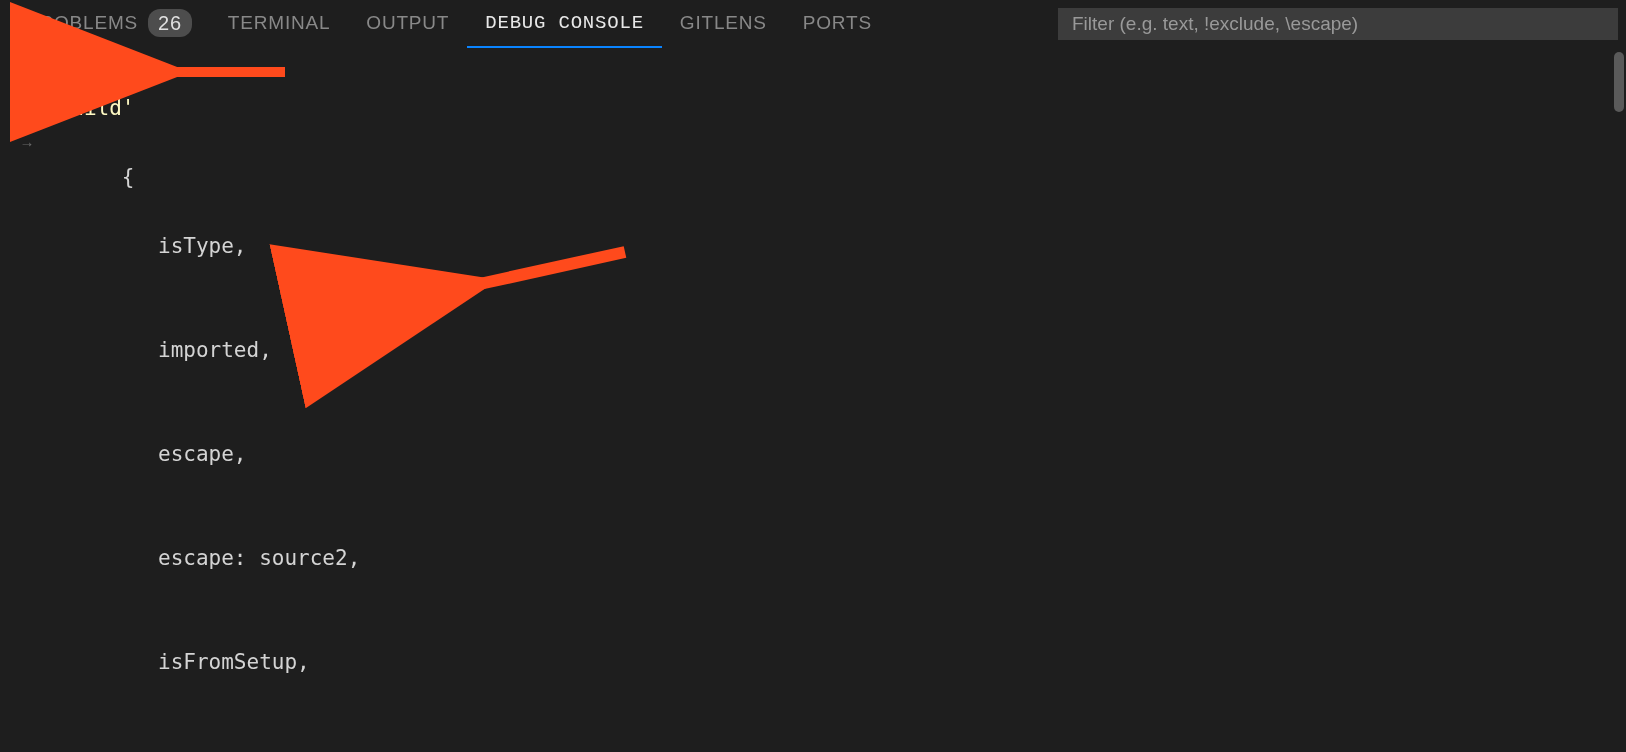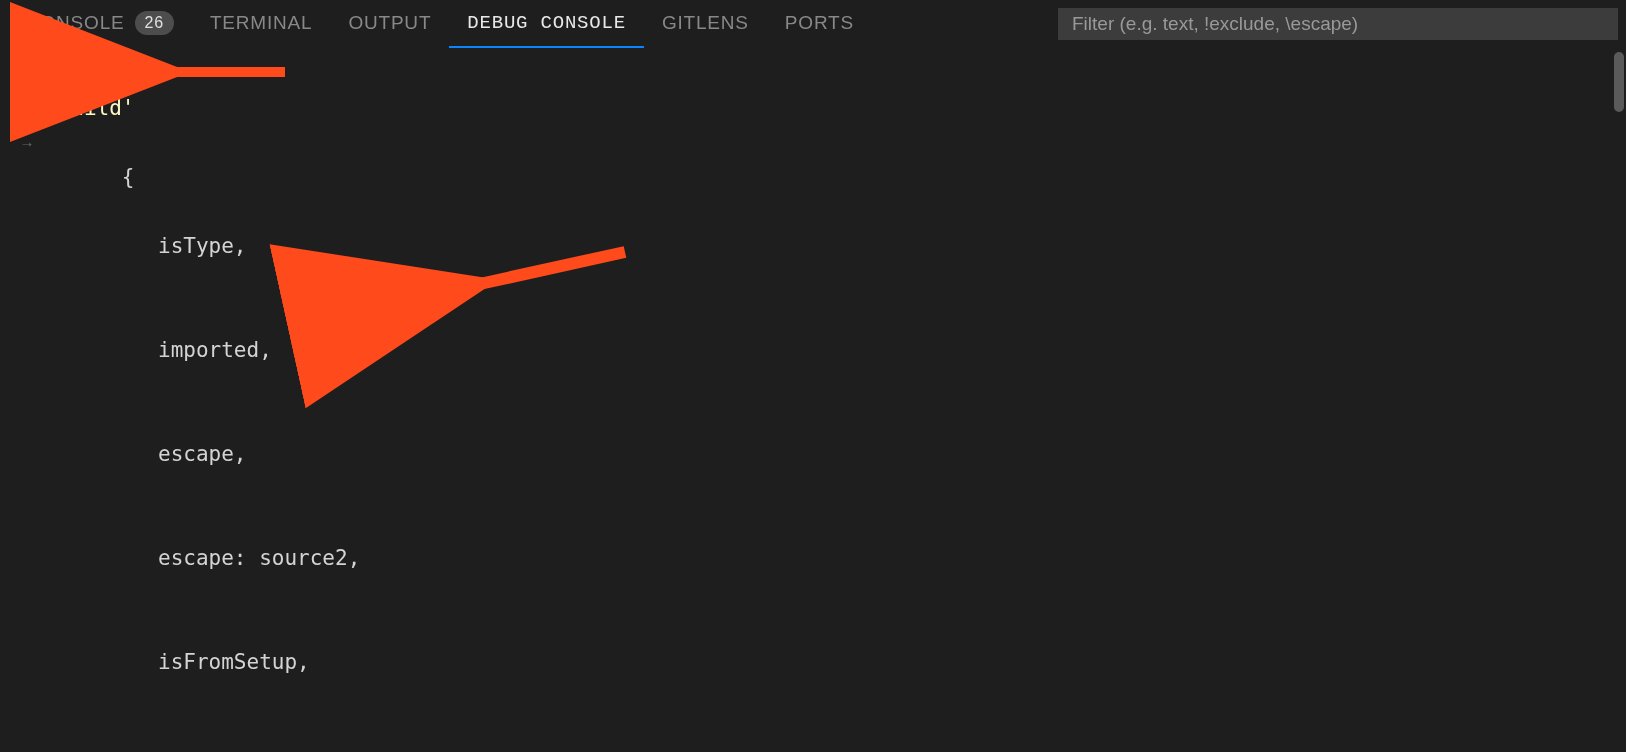--- a/index.html
+++ b/index.html
@@ -40,21 +40,21 @@
     border-bottom: 2px solid #0a84ff;
     font-weight: 500;
     font-family: Liberation Mono, monospace;
   }
   .tab .badge {
     margin-left: 10px;
     background: #4d4d4d;
     color: #e0e0e0;
     border-radius: 12px;
     padding: 2px 10px;
-    font-size: 16px;
+    font-size: 20px;
     line-height: 1.2;
   }
   .filter-input {
     margin-left: auto;
     flex: 1;
     max-width: 560px;
     height: 32px;
     background: #3c3c3c;
     border: none;
     color: #cccccc;
@@ -113,21 +113,21 @@
     height: 60px;
     background: #5a5a5a;
     border-radius: 5px;
   }
 </style>
 </head>
 <body>
 
 <div class="tab-bar">
   <div class="tab">
-    <span>CONSOLE</span>
+    <span>PROBLEMS</span>
     <span class="badge">26</span>
   </div>
   <div class="tab">
     <span>TERMINAL</span>
   </div>
   <div class="tab">
     <span>OUTPUT</span>
   </div>
   <div class="tab active">
     <span>DEBUG CONSOLE</span>

